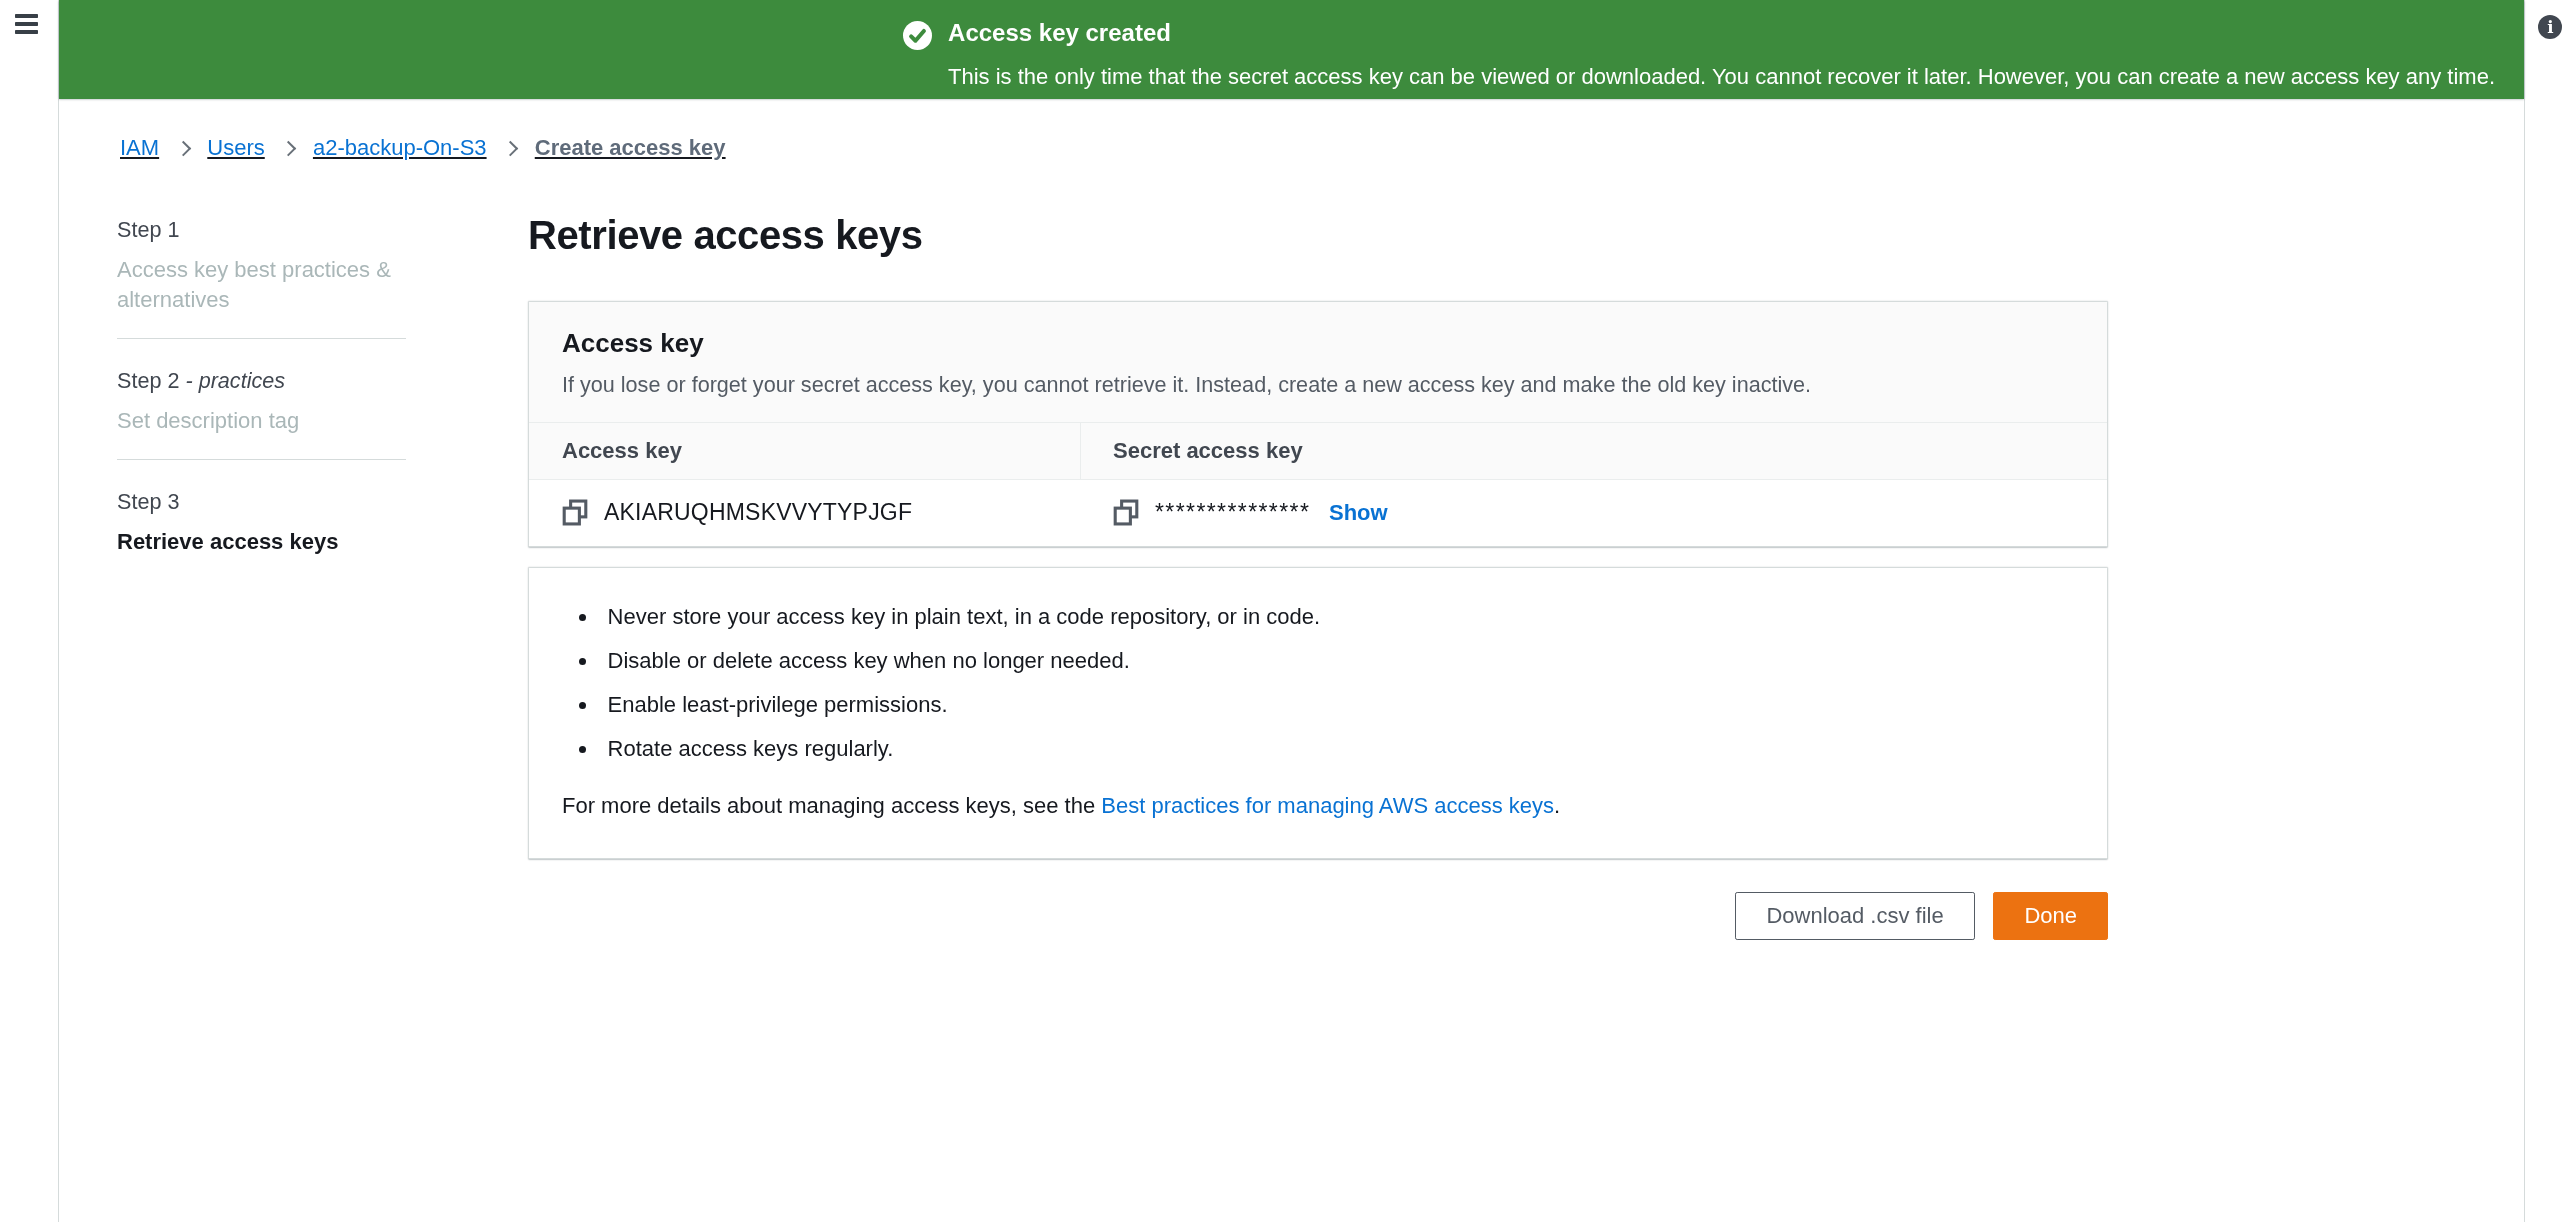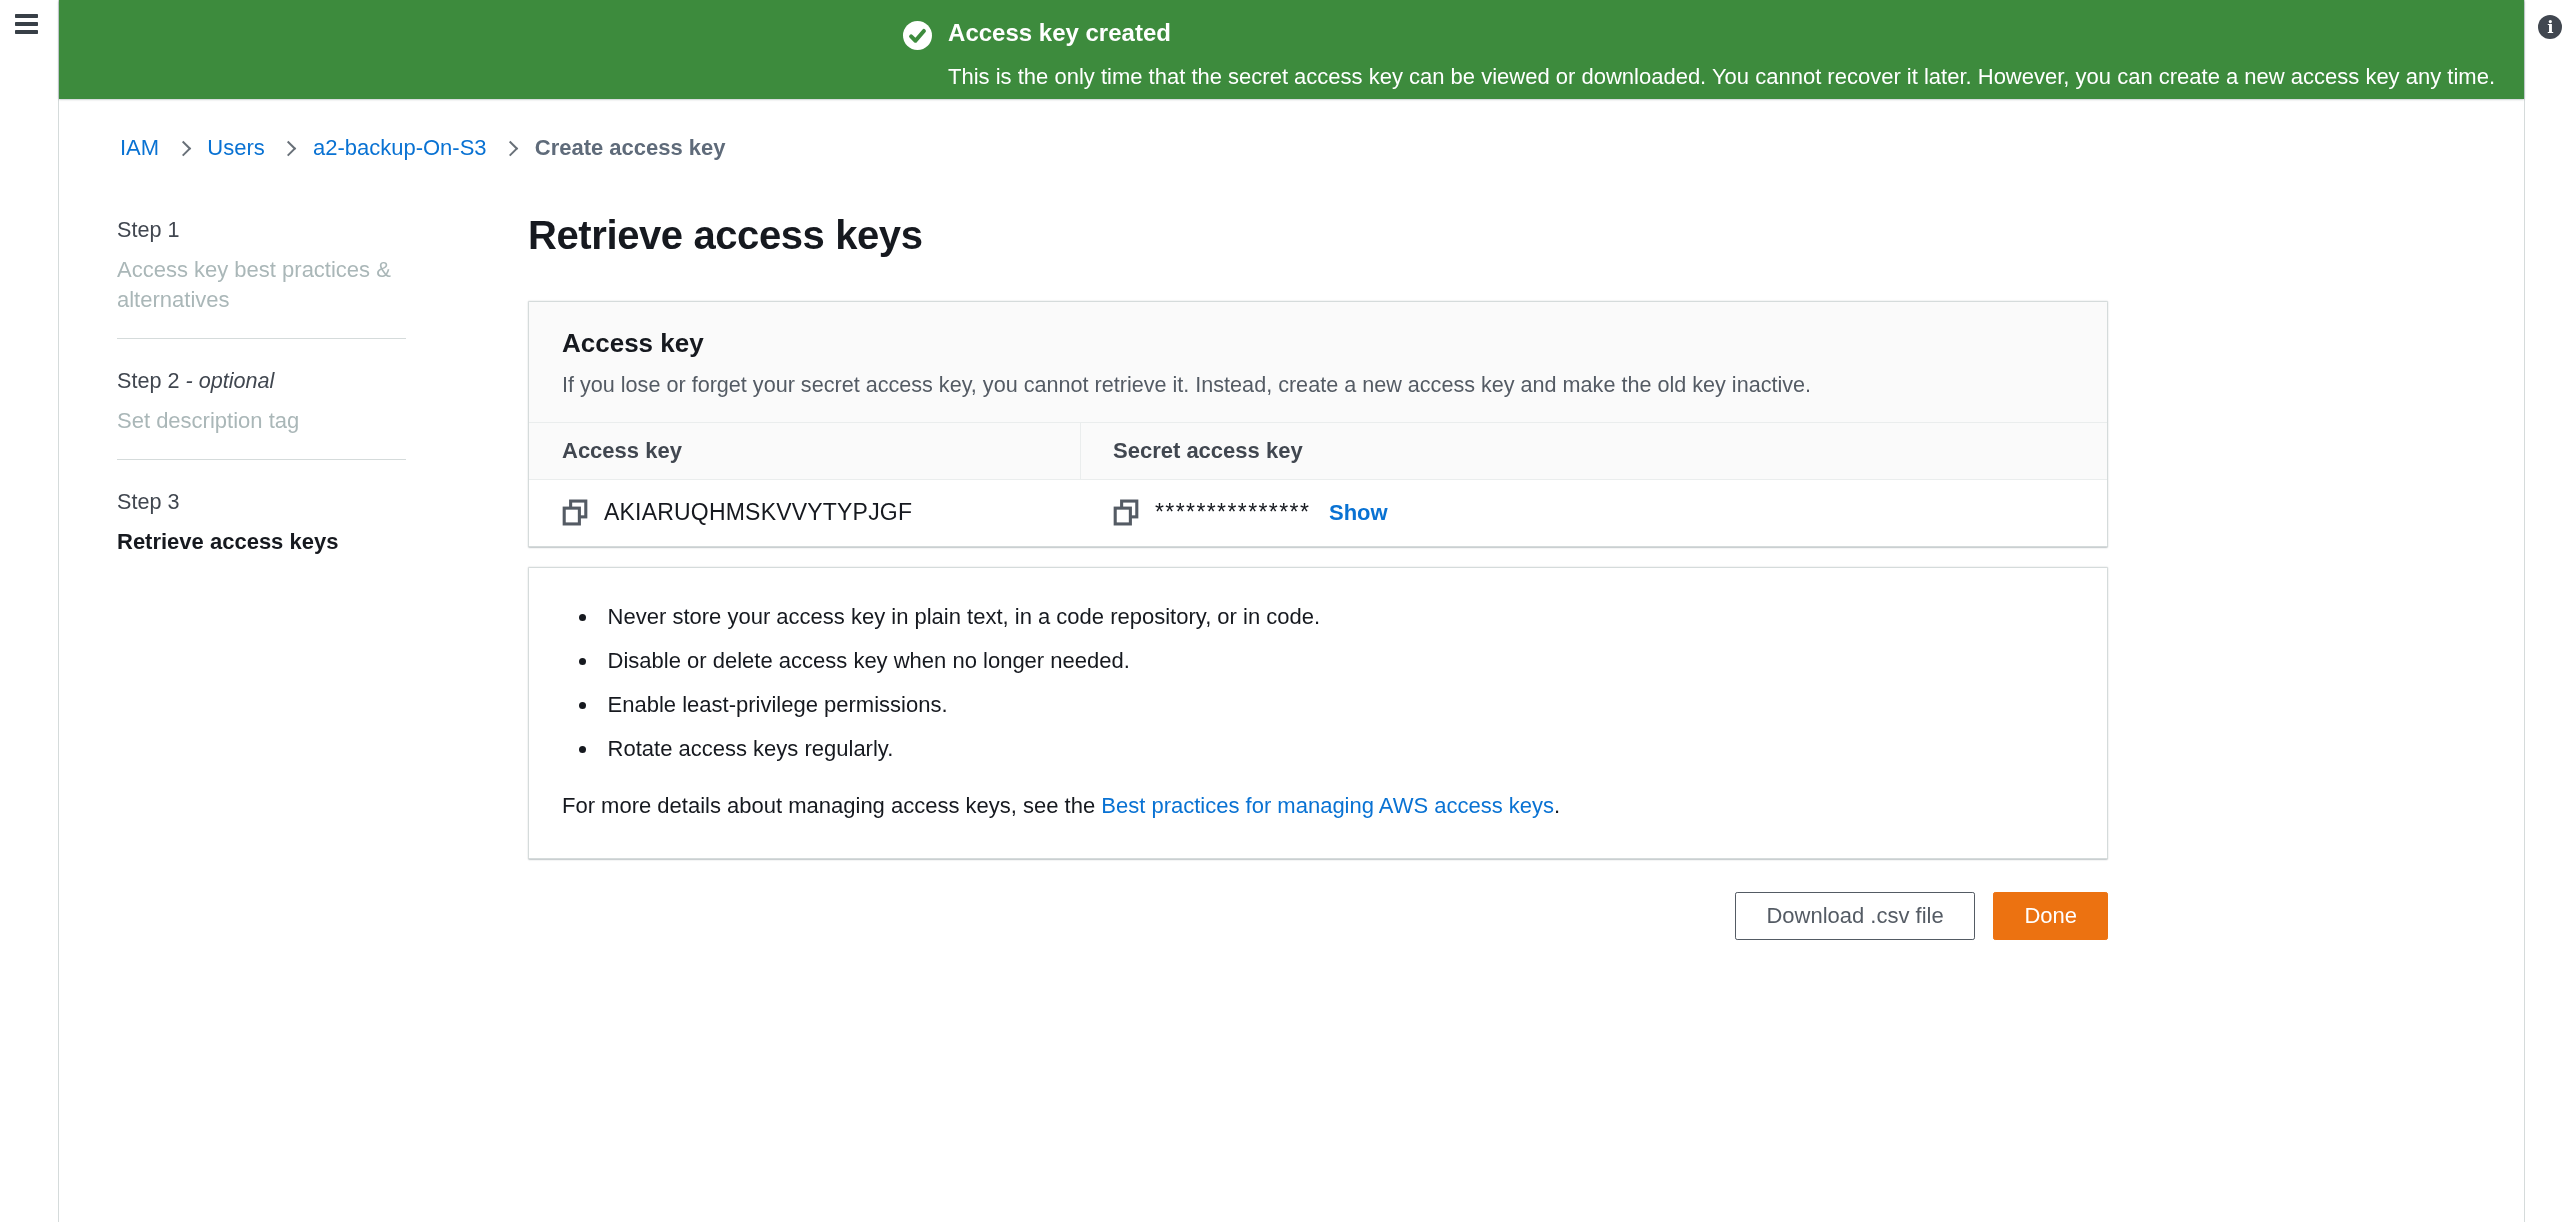--- a/index.html
+++ b/index.html
@@ -43,21 +43,21 @@
     padding: 19.4px 29px 0 29px;
     box-shadow: 0 1.4px 2.2px rgba(0, 28, 36, 0.35);
     justify-content: flex-end;
   }
   .banner-icon { flex: 0 0 auto; width: 29px; height: 29px; margin-top: 1.4px; }
   .banner-text { margin-left: 16px; }
   .banner-title { font-size: 24px; font-weight: 700; line-height: 1.2; }
   .banner-msg { font-size: 22px; font-weight: 400; line-height: 1.3; margin-top: 15px; }
 
   
-  .breadcrumb { position: absolute; left: 61px; top: 135px; display: flex; align-items: center; font-size: 22px; }
+  .breadcrumb { position: absolute; left: 61px; top: 135px; display: flex; align-items: center; font-size: 22px; text-decoration: underline; }
   .crumb-link { color: #0972d3; text-decoration: none; cursor: pointer; }
   .crumb-current { color: #5f6b7a; font-weight: 700; }
   .crumb-sep { width: 10.8px; height: 10.8px; border-top: 2.9px solid #687078; border-right: 2.9px solid #687078; transform: rotate(45deg); margin: 0 18.7px; flex: 0 0 auto; }
 
   
   .steps { position: absolute; left: 58px; top: 217px; width: 317px; }
   .step-label { font-size: 21.6px; color: #414750; }
   .step-label em { font-style: italic; }
   .step-title { font-size: 22px; margin-top: 11.5px; line-height: 1.38; }
   .step-title.inactive { color: #aab7b8; }
@@ -141,21 +141,21 @@
       <span class="crumb-current">Create access key</span>
     </nav>
 
     <nav class="steps">
       <div class="step">
         <div class="step-label"><span>Step 1</span></div>
         <div class="step-title inactive">Access key best practices &amp; alternatives</div>
       </div>
       <hr>
       <div class="step">
-        <div class="step-label"><span>Step 2</span> <em>- optional</em></div>
+        <div class="step-label"><span>Step 2</span> <em>- practices</em></div>
         <div class="step-title inactive">Set description tag</div>
       </div>
       <hr>
       <div class="step">
         <div class="step-label"><span>Step 3</span></div>
         <div class="step-title active">Retrieve access keys</div>
       </div>
     </nav>
 
     <main class="main">

